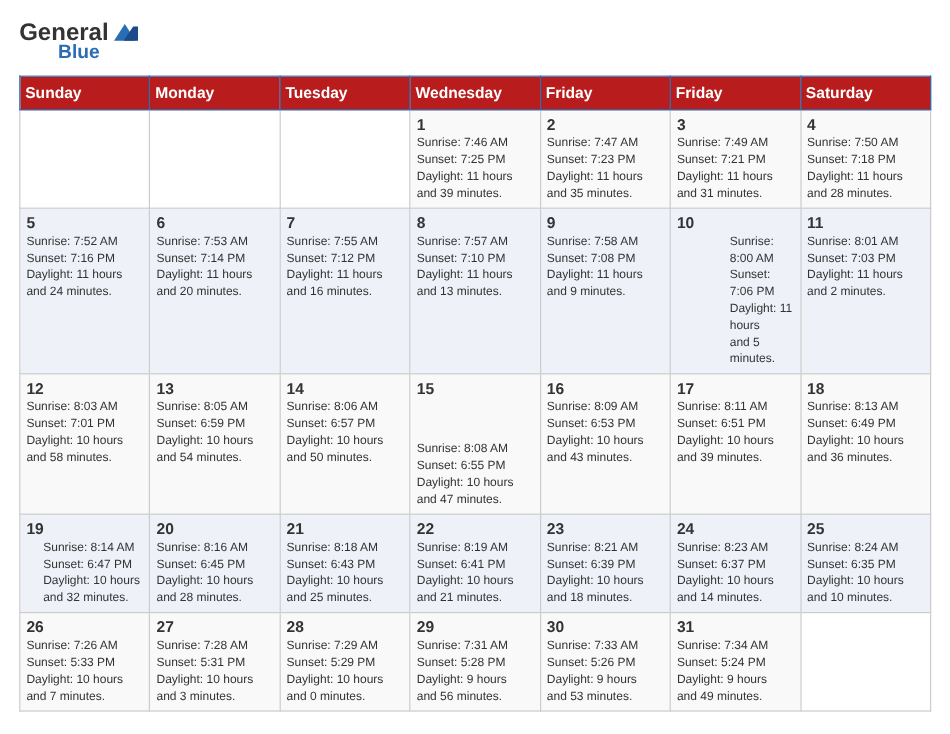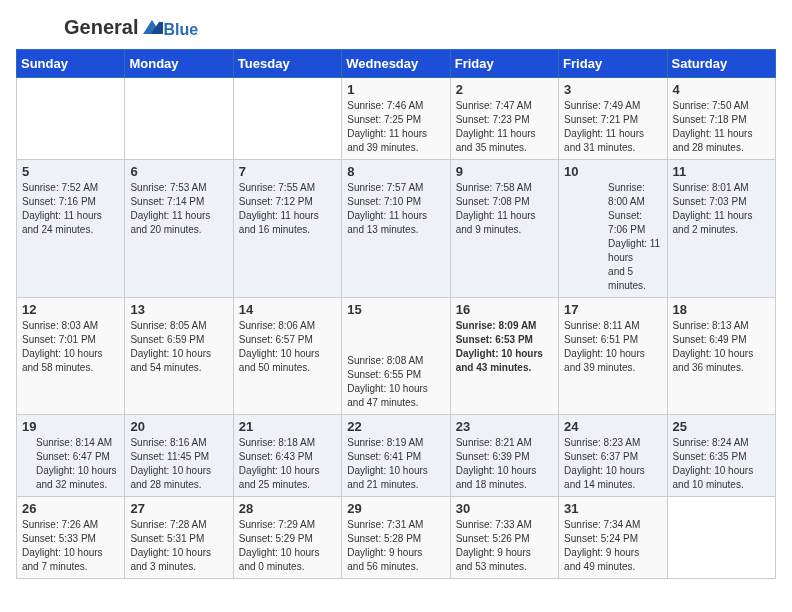--- a/index.html
+++ b/index.html
@@ -11,23 +11,22 @@
       padding: 16px;
     }
     .header {
       display: flex;
       justify-content: space-between;
       align-items: flex-start;
       margin-bottom: 10px;
     }
     .logo {
       display: flex;
-      flex-direction: row;
-      align-items: flex-end;
-      margin-left: 48px;
+      flex-direction: column;
+      align-items: center;
     }
     .logo-row {
       display: flex;
       align-items: center;
     }
     .title-block {
       text-align: right;
     }
     .month-title {
       font-size: 36px;
@@ -38,21 +37,21 @@
     .location {
       font-size: 16px;
       color: #555;
     }
     table {
       width: 100%;
       border-collapse: collapse;
       table-layout: fixed;
     }
     thead tr th {
-      background: #1d4ed8;
+      background: #b91c1c;
       color: #fff;
       font-size: 13px;
       font-weight: bold;
       padding: 6px 4px;
       text-align: left;
       border: 1px solid #2a6db5;
     }
     tbody tr td {
       border: 1px solid #ccc;
       vertical-align: top;
@@ -223,21 +222,21 @@
         </td>
         <td>
           <span class="day-num">15</span>
           <div class="cell-content" style="white-space: pre-line; margin-top: 37px;">Sunrise: 8:08 AM
 Sunset: 6:55 PM
 Daylight: 10 hours
 and 47 minutes.</div>
         </td>
         <td>
           <span class="day-num">16</span>
-          <div class="cell-content" style="white-space: pre-line; font-weight: bold;">Sunrise: 8:09 AM
+          <div class="cell-content" style="white-space: pre-line;">Sunrise: 8:09 AM
 Sunset: 6:53 PM
 Daylight: 10 hours
 and 43 minutes.</div>
         </td>
         <td>
           <span class="day-num">17</span>
           <div class="cell-content" style="white-space: pre-line;">Sunrise: 8:11 AM
 Sunset: 6:51 PM
 Daylight: 10 hours
 and 39 minutes.</div>
@@ -254,21 +253,21 @@
         <td>
           <span class="day-num">19</span>
           <div class="cell-content" style="white-space: pre-line; margin-left: 14px;">Sunrise: 8:14 AM
 Sunset: 6:47 PM
 Daylight: 10 hours
 and 32 minutes.</div>
         </td>
         <td>
           <span class="day-num">20</span>
           <div class="cell-content" style="white-space: pre-line;">Sunrise: 8:16 AM
-Sunset: 11:45 PM
+Sunset: 6:45 PM
 Daylight: 10 hours
 and 28 minutes.</div>
         </td>
         <td>
           <span class="day-num">21</span>
           <div class="cell-content" style="white-space: pre-line;">Sunrise: 8:18 AM
 Sunset: 6:43 PM
 Daylight: 10 hours
 and 25 minutes.</div>
         </td>

